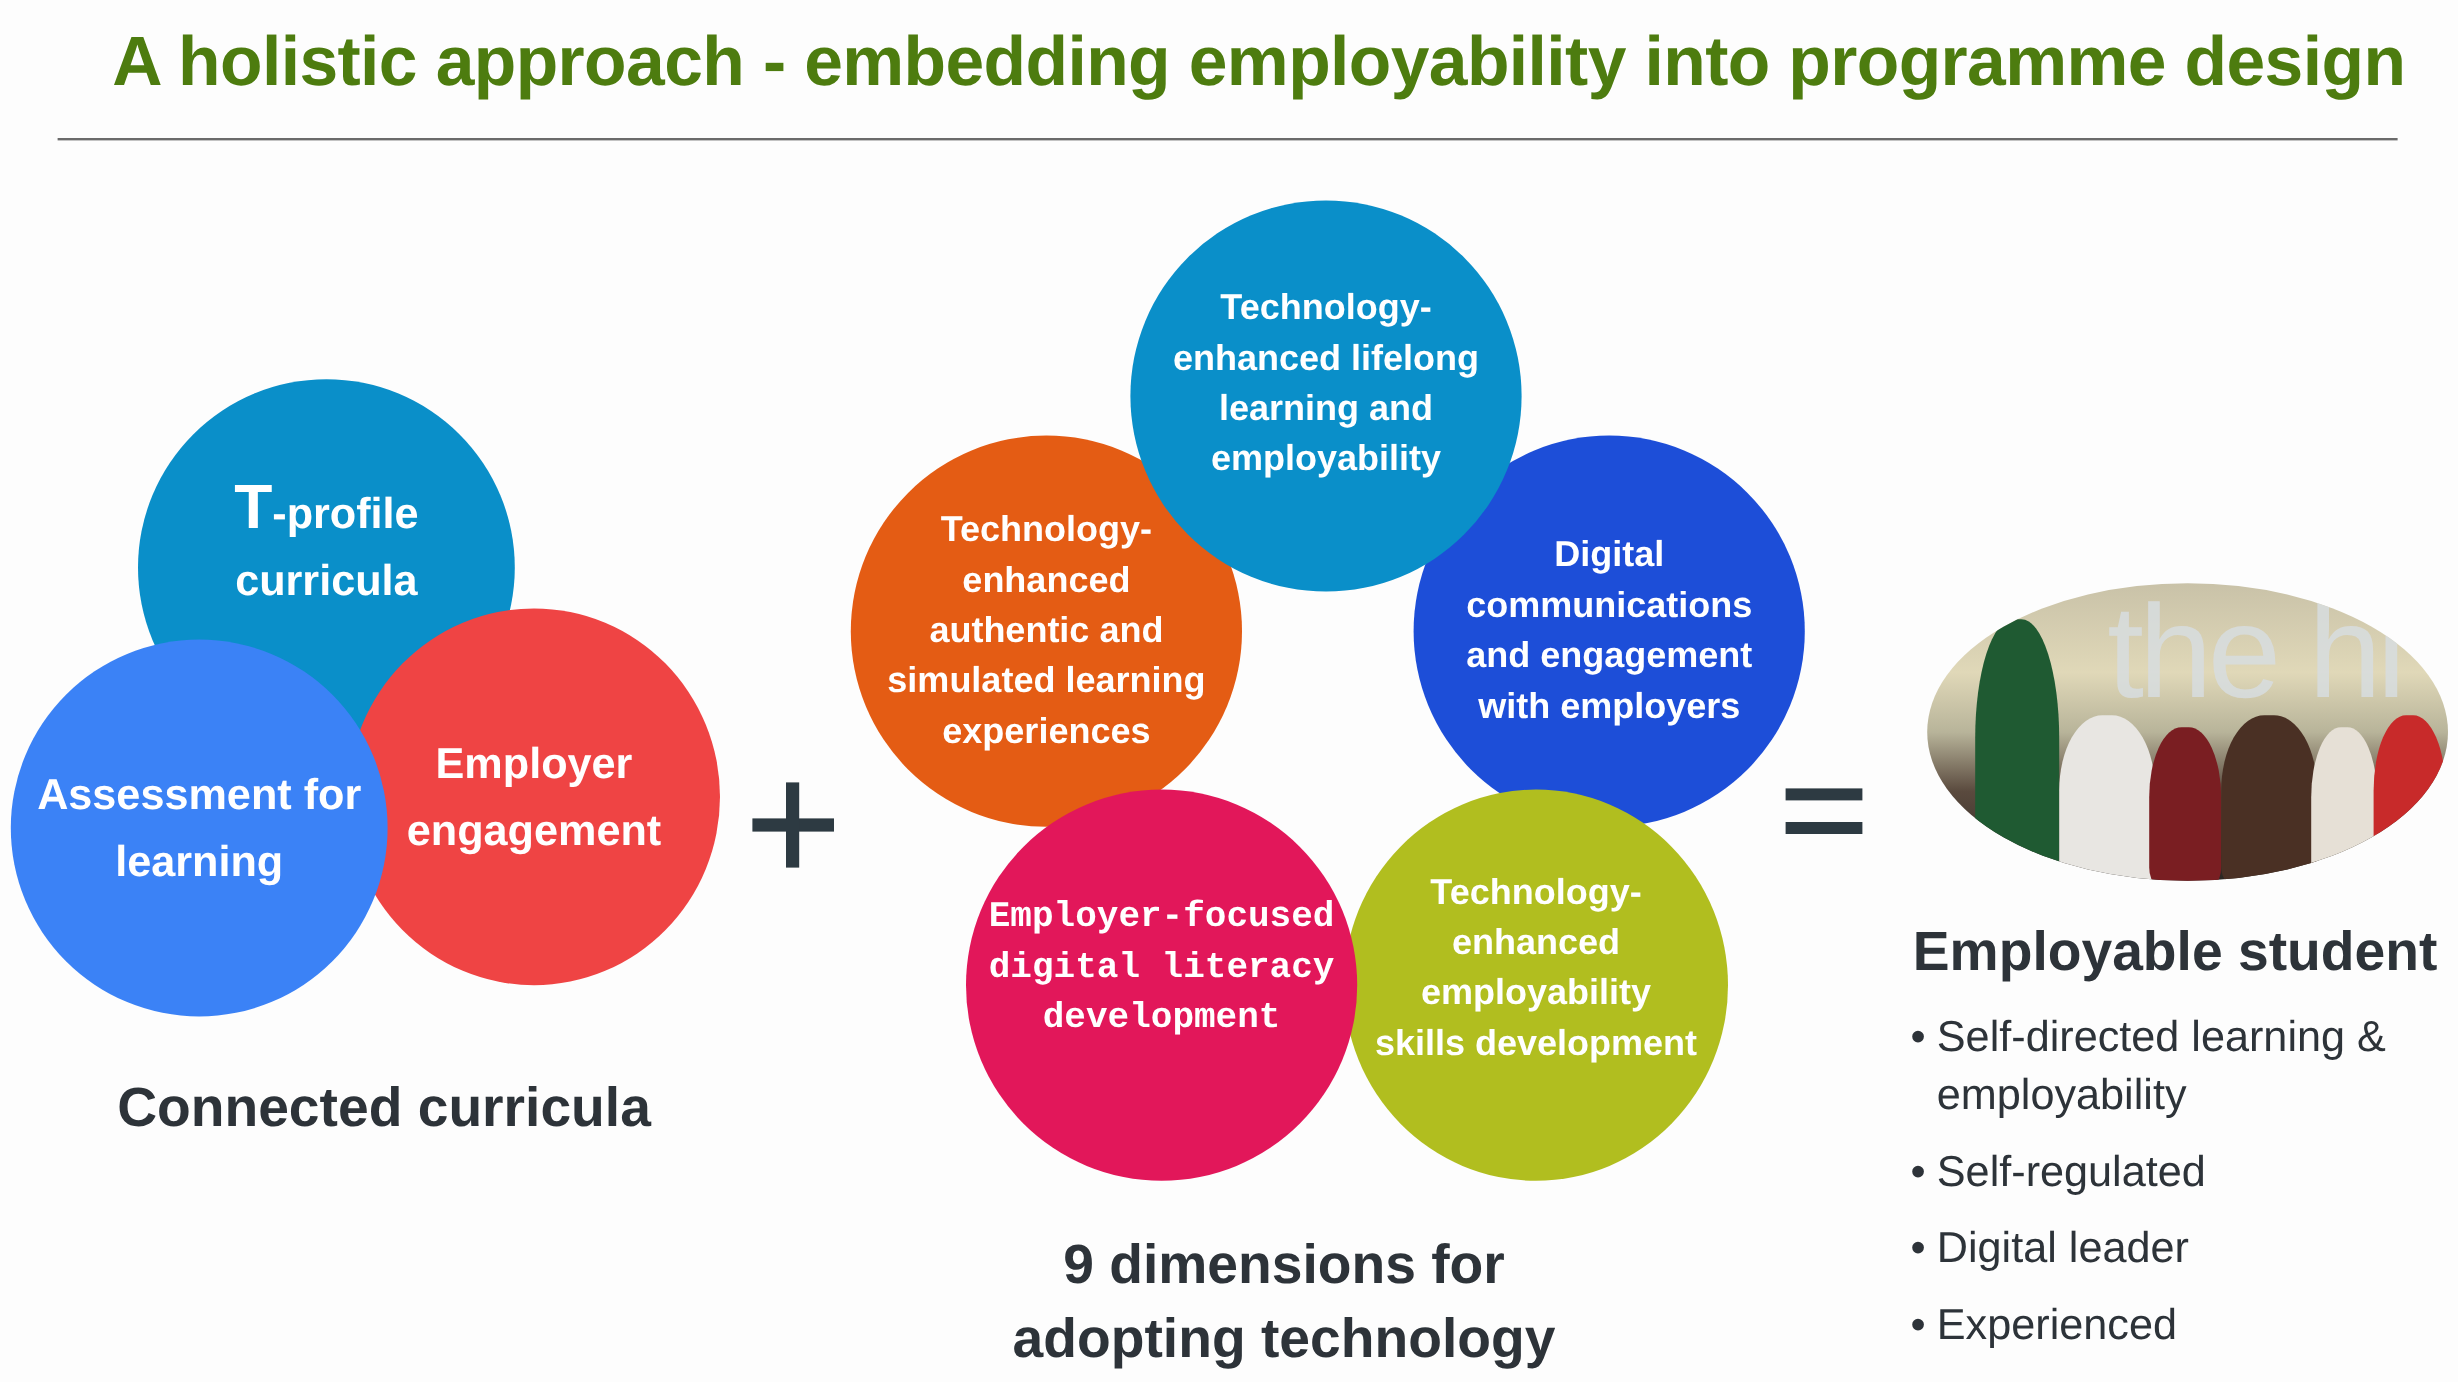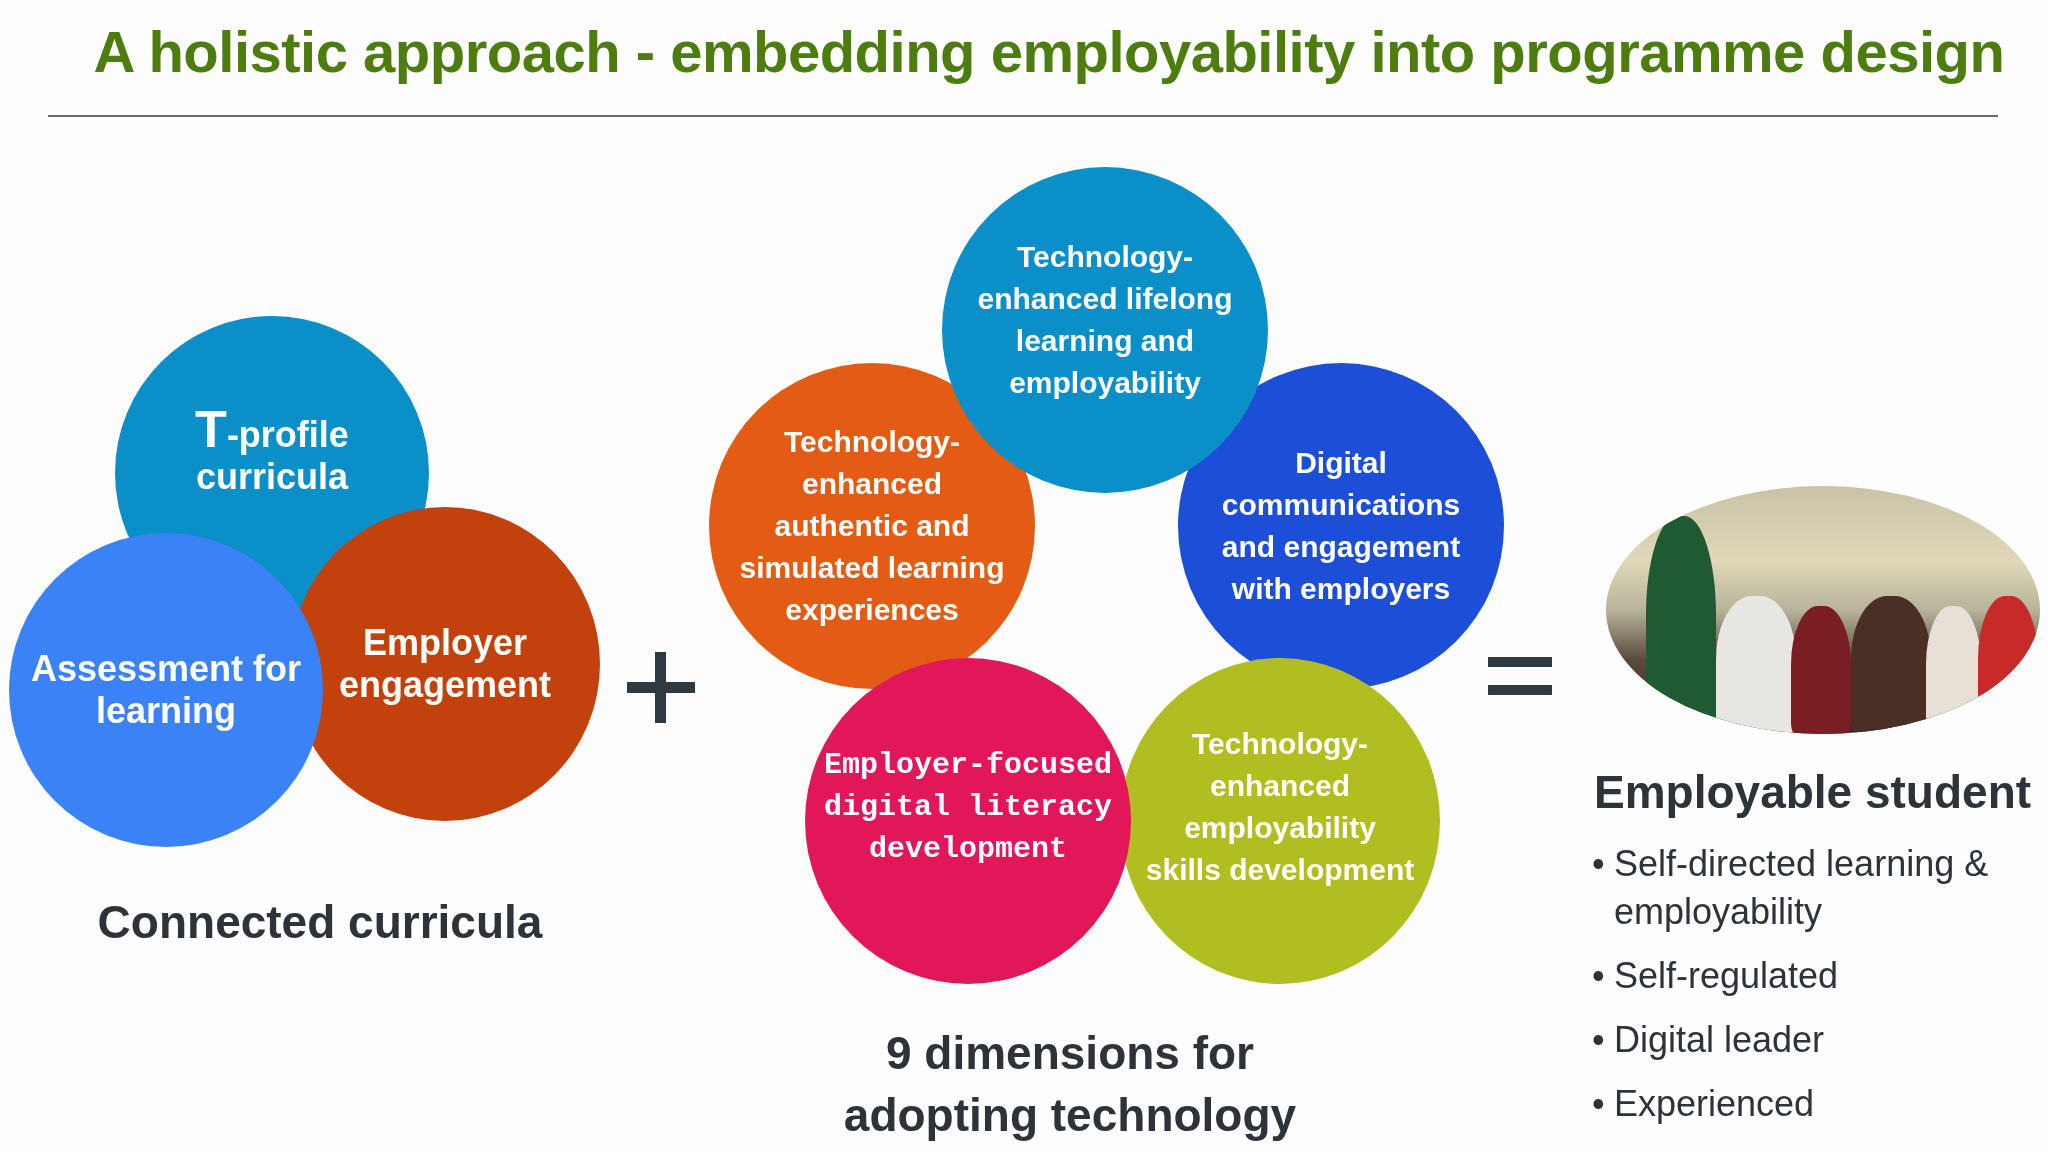--- a/index.html
+++ b/index.html
@@ -15,21 +15,21 @@
     text-align:center;
   }
   .rule { position:absolute; left:48px; top:115px; width:1950px; height:2px; background:#6b6b6b; }
   .circle {
     position:absolute; border-radius:50%;
     display:flex; align-items:center; justify-content:center; text-align:center;
     color:#ffffff; font-weight:bold; box-sizing:border-box;
   }
   .circle span { display:block; white-space:pre-line; }
   .small-txt { font-size:30px; line-height:42px; }
-  .big-txt { font-size:36px; line-height:42px; }
+  .big-txt { font-size:36px; line-height:56px; }
   .t-big { font-size:52px; }
   .caption {
     position:absolute; color:#2d3339; font-weight:bold; text-align:center; white-space:pre-line;margin-top:20px;
   }
   .op { position:absolute; background:#2d3a42; }
   .photo {
     position:absolute; left:1606px; top:486px; width:434px; height:248px;
     border-radius:50%; overflow:hidden;
     background:linear-gradient(180deg,#c9c2a8 0%,#e0d8b8 30%,#b8b49a 50%,#5a4a3e 70%,#2a2622 100%);
   }
@@ -48,21 +48,21 @@
 
 <div>
   <div class="circle big-txt" style="left:115px;top:316px;width:314px;height:314px;background:#0a8fc9;z-index:1;">
     <span style="margin-top:-40px;"><span class="t-big" style="display:inline;">T</span><span style="display:inline;white-space:pre-line;">-profile
 curricula</span></span>
   </div>
   <div class="circle big-txt" style="left:9px;top:533px;width:314px;height:314px;background:#3b82f6;z-index:3;">
     <span>Assessment for
 learning</span>
   </div>
-  <div class="circle big-txt" style="left:290px;top:507px;width:310px;height:314px;background:#c2410c;z-index:2;">
+  <div class="circle big-txt" style="left:290px;top:507px;width:310px;height:314px;background:#ef4444;z-index:2;">
     <span>Employer
 engagement</span>
   </div>
   <div class="caption" style="left:60px;top:875px;width:520px;font-size:46px;">Connected curricula</div>
 </div>
 
 <div>
   <div class="op" style="left:627px;top:682px;width:68px;height:11px;"></div>
   <div class="op" style="left:655px;top:652px;width:11px;height:71px;"></div>
 </div>
@@ -101,20 +101,21 @@
   <div class="caption" style="left:790px;top:1002px;width:560px;font-size:46px;line-height:62px;">9 dimensions for
 adopting technology</div>
 </div>
 
 <div>
   <div class="op" style="left:1488px;top:657px;width:64px;height:10px;"></div>
   <div class="op" style="left:1488px;top:685px;width:64px;height:10px;"></div>
 </div>
 
 <div class="photo">
+  <div class="sign">the hi</div>
   <div class="p" style="left:40px;top:30px;width:70px;height:220px;background:#1f5a32;"></div>
   <div class="p" style="left:110px;top:110px;width:80px;height:140px;background:#e8e6e2;"></div>
   <div class="p" style="left:185px;top:120px;width:60px;height:130px;background:#7a1e22;"></div>
   <div class="p" style="left:245px;top:110px;width:80px;height:140px;background:#4a3024;"></div>
   <div class="p" style="left:320px;top:120px;width:55px;height:130px;background:#e6e0d6;"></div>
   <div class="p" style="left:372px;top:110px;width:60px;height:140px;background:#c82a2a;"></div>
 </div>
 
 <div class="es-title">Employable student</div>
 <ul class="es-list">

